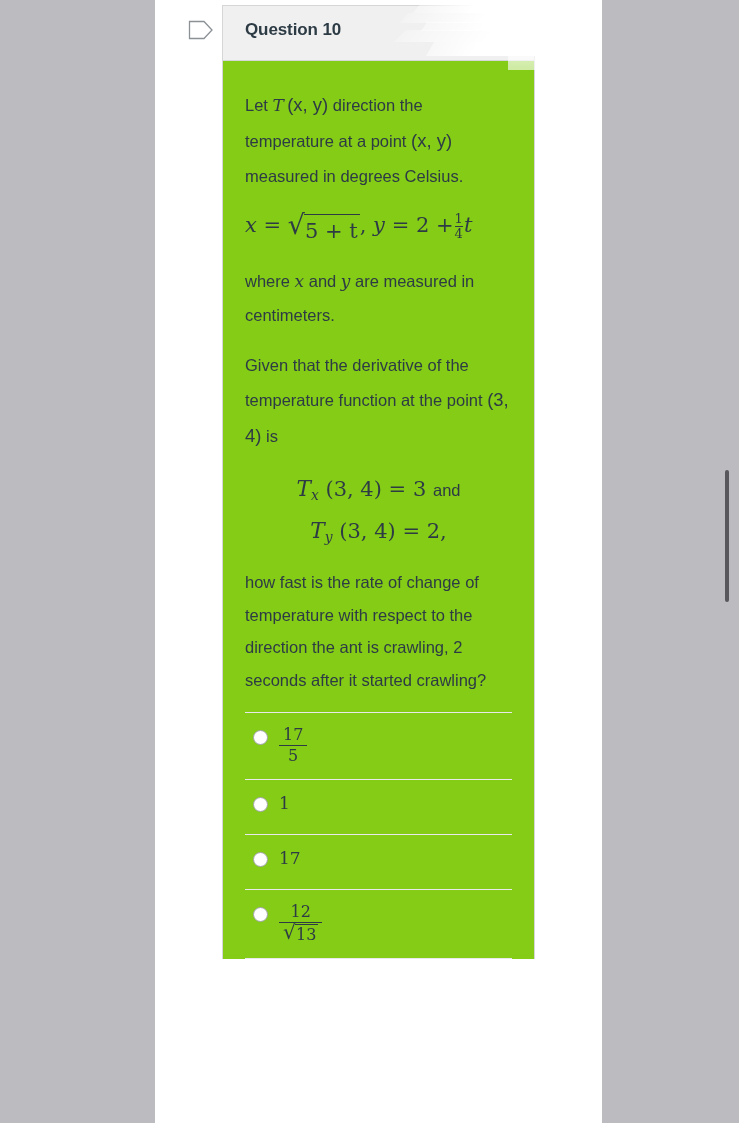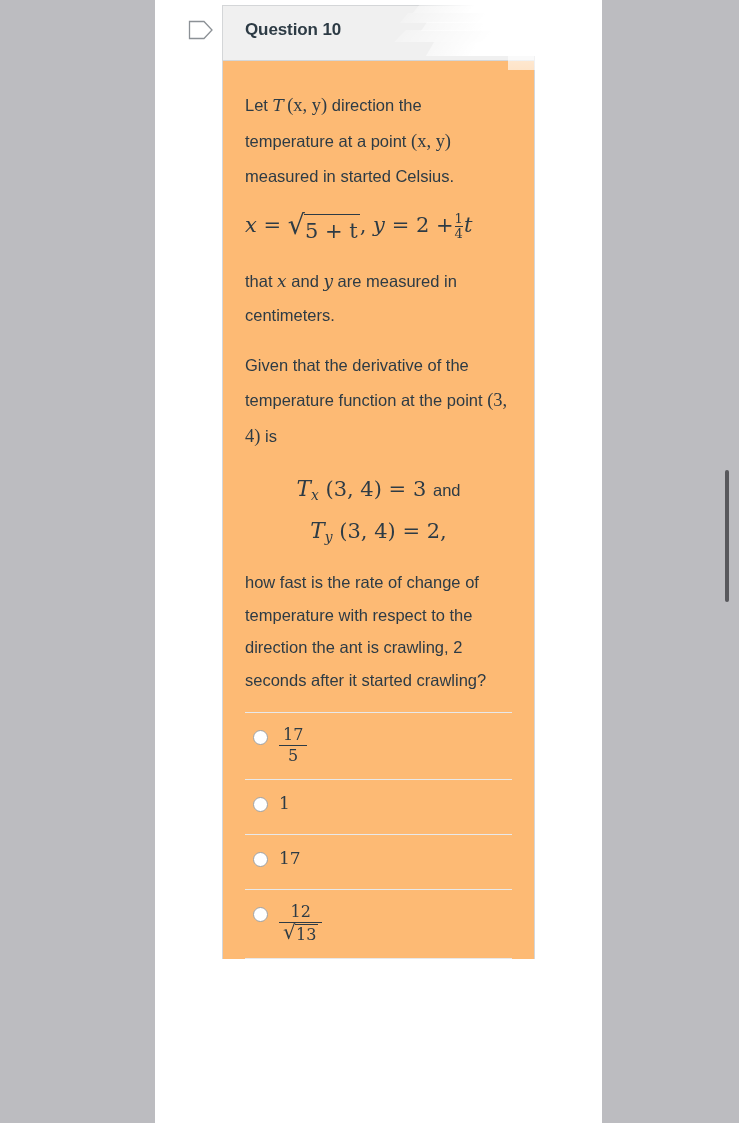--- a/index.html
+++ b/index.html
@@ -45,21 +45,21 @@
     width: 26px;
     height: 20px;
   }
 
   
   .card {
     position: absolute;
     left: 222px;
     top: 5px;
     width: 313px;
-    background: #fdba74;
+    background: #84cc16;
     border: 1px solid #d4d6d8;
     border-bottom: none;
     box-sizing: border-box;
   }
   .card-header {
     background: #f0f0f0;
     border-bottom: 1px solid #d4d6d8;
     padding: 14px 0 14px 22px;
     height: 55px;
     box-sizing: border-box;
@@ -125,21 +125,21 @@
   }
   .prose p:last-child { margin-bottom: 0; }
 
   
   .mi {
     font-family: "DejaVu Serif", "Liberation Serif", serif;
     font-style: italic;
     font-size: 1.03em;
   }
   .mpar {
-    font-family: Liberation Serif, serif;
+    font-family: Liberation Sans, sans-serif;
     font-style: normal;
     font-size: 1.12em;
   }
   .msub {
     font-size: 0.66em;
     vertical-align: -0.28em;
     font-family: "DejaVu Serif", "Liberation Serif", serif;
     font-style: italic;
   }
 
@@ -260,39 +260,39 @@
 <div class="card">
 
   <div class="card-header">
     <span class="card-header-title">Question 10</span>
   </div>
 
   <div class="card-body">
     <div class="prose">
 
       <p>
-        <span>Let </span><span class="mi">T</span> <span class="mpar">(x, y)</span><span> direction the temperature at a point </span><span class="mpar">(x, y)</span><span> measured in started Celsius.</span>
+        <span>Let </span><span class="mi">T</span> <span class="mpar">(x, y)</span><span> direction the temperature at a point </span><span class="mpar">(x, y)</span><span> measured in degrees Celsius.</span>
       </p>
 
 
       <div class="math-display">
         <span class="unit">x</span>
         <span>=</span>
         <span class="sqrt">
             <span class="radical">√</span>
             <span class="rad-body">5 + t</span>
           </span><span>,</span>
         <span class="unit">y</span>
         <span>=</span>
         <span>2</span>
         <span>+</span><span class="frac"><span class="num">1</span><span class="den">4</span></span><span class="unit">t</span>
       </div>
 
       <p>
-        <span>that </span><span class="mi">x</span><span> and </span><span class="mi">y</span><span> are measured in centimeters.</span>
+        <span>where </span><span class="mi">x</span><span> and </span><span class="mi">y</span><span> are measured in centimeters.</span>
       </p>
 
       <p>
         <span>Given that the derivative of the temperature function at the point </span><span class="mpar">(3, 4)</span><span> is</span>
       </p>
 
       <div class="math-display center">
         <span class="mi">T</span><span class="msub">x</span>
         <span>(3, 4)</span>
         <span>=</span>

